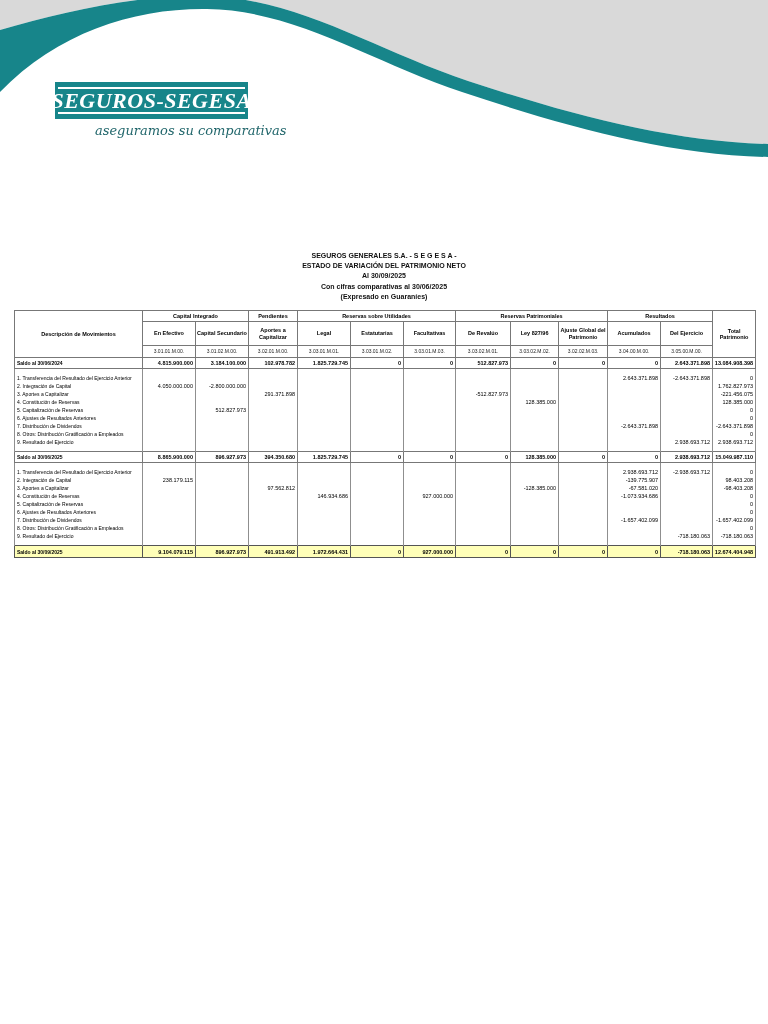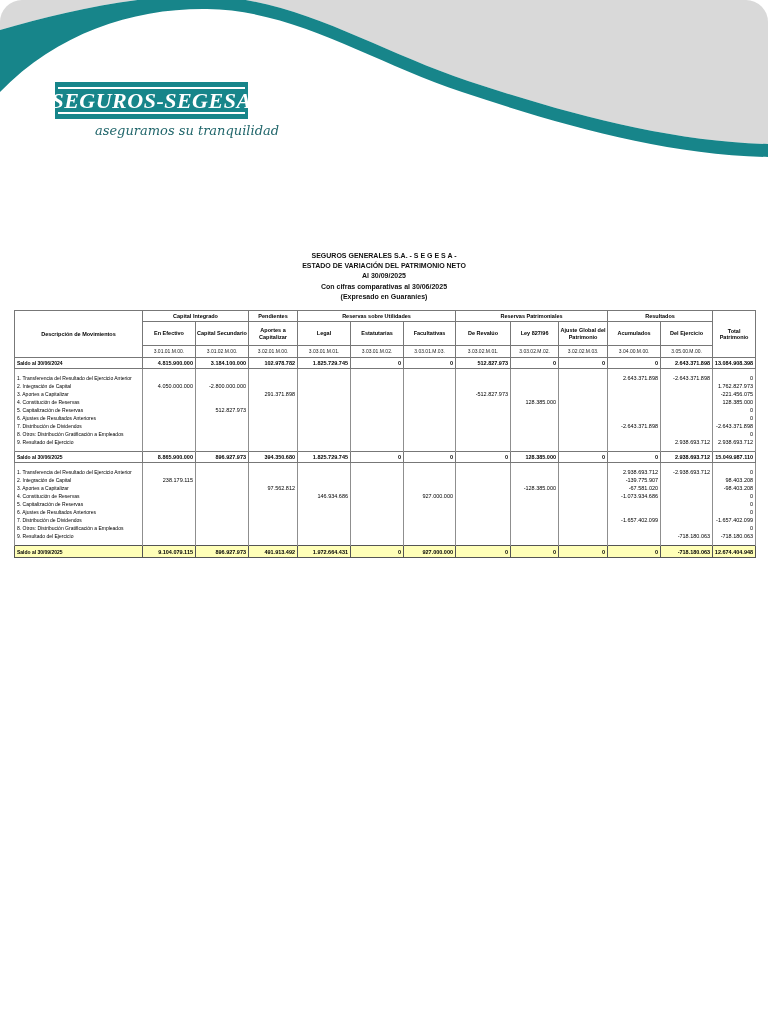--- a/index.html
+++ b/index.html
@@ -1,17 +1,17 @@
 <!DOCTYPE html>
 <html><head>
 <meta charset="utf-8">
 <style>
   html,body{margin:0;padding:0;background:#fff;}
   #page{position:relative;width:768px;height:1024px;background:#ffffff;overflow:hidden;
-        font-family:"Liberation Sans",sans-serif;color:#000;border-radius:22px;}
+        font-family:"Liberation Sans",sans-serif;color:#000;}
 
   
   #wave{position:absolute;left:0;top:0;width:768px;height:170px;}
 
   
   #logo-box{position:absolute;left:55px;top:82px;width:193px;height:37px;background:#17858a;}
   #logo-box .wline{position:absolute;left:3px;right:3px;height:2px;background:#ffffff;}
   #logo-box .wline.top{top:5px;}
   #logo-box .wline.bot{bottom:5px;}
   #logo-text{position:absolute;left:0;right:0;top:7px;bottom:7px;display:flex;align-items:center;justify-content:center;
@@ -48,21 +48,21 @@
   <svg id="wave" viewBox="0 0 768 170" preserveAspectRatio="none" aria-hidden="true">
     <path fill="#d9d9d9" d="M0,0 H768 V144 C670,142 565,113 468,81 C375,50 298,-2 205,-4 C135,-5 62,12 0,30 Z"></path>
     <path fill="#17858a" d="M0,30 C62,12 135,-5 205,-4 C298,-2 375,50 468,81 C565,113 670,142 768,144 L768,157 C665,155 558,124 462,92 C372,62 295,10 207,9 C135,8 58,32 0,92 Z"></path>
   </svg>
 
   <div id="logo-box">
     <div class="wline top"></div>
     <div class="wline bot"></div>
     <div id="logo-text">SEGUROS-SEGESA</div>
   </div>
-  <div id="tagline">aseguramos su tranquilidad</div>
+  <div id="tagline">aseguramos su comparativas</div>
 
   <div id="titles">
     <div>SEGUROS GENERALES S.A. - S E G E S A -</div>
     <div>ESTADO DE VARIACIÓN DEL PATRIMONIO NETO</div>
     <div>Al 30/09/2025</div>
     <div>Con cifras comparativas al 30/06/2025</div>
     <div>(Expresado en Guaraníes)</div>
   </div>
 
   <div id="tbl-wrap">

